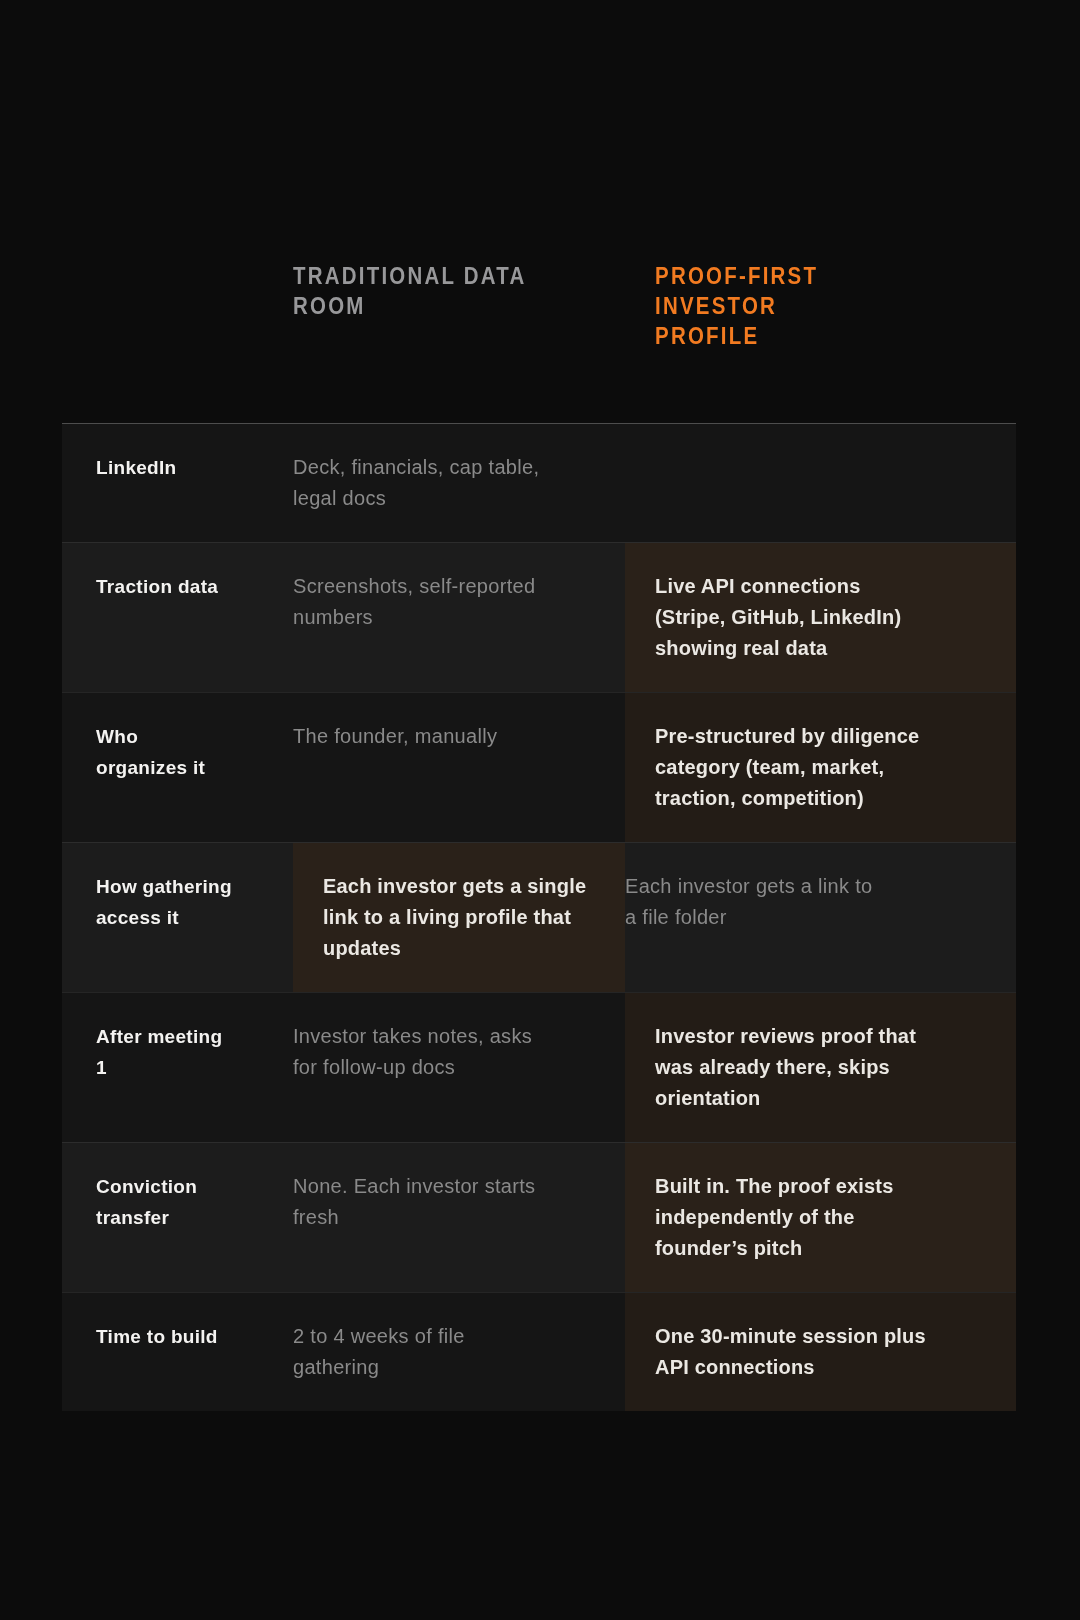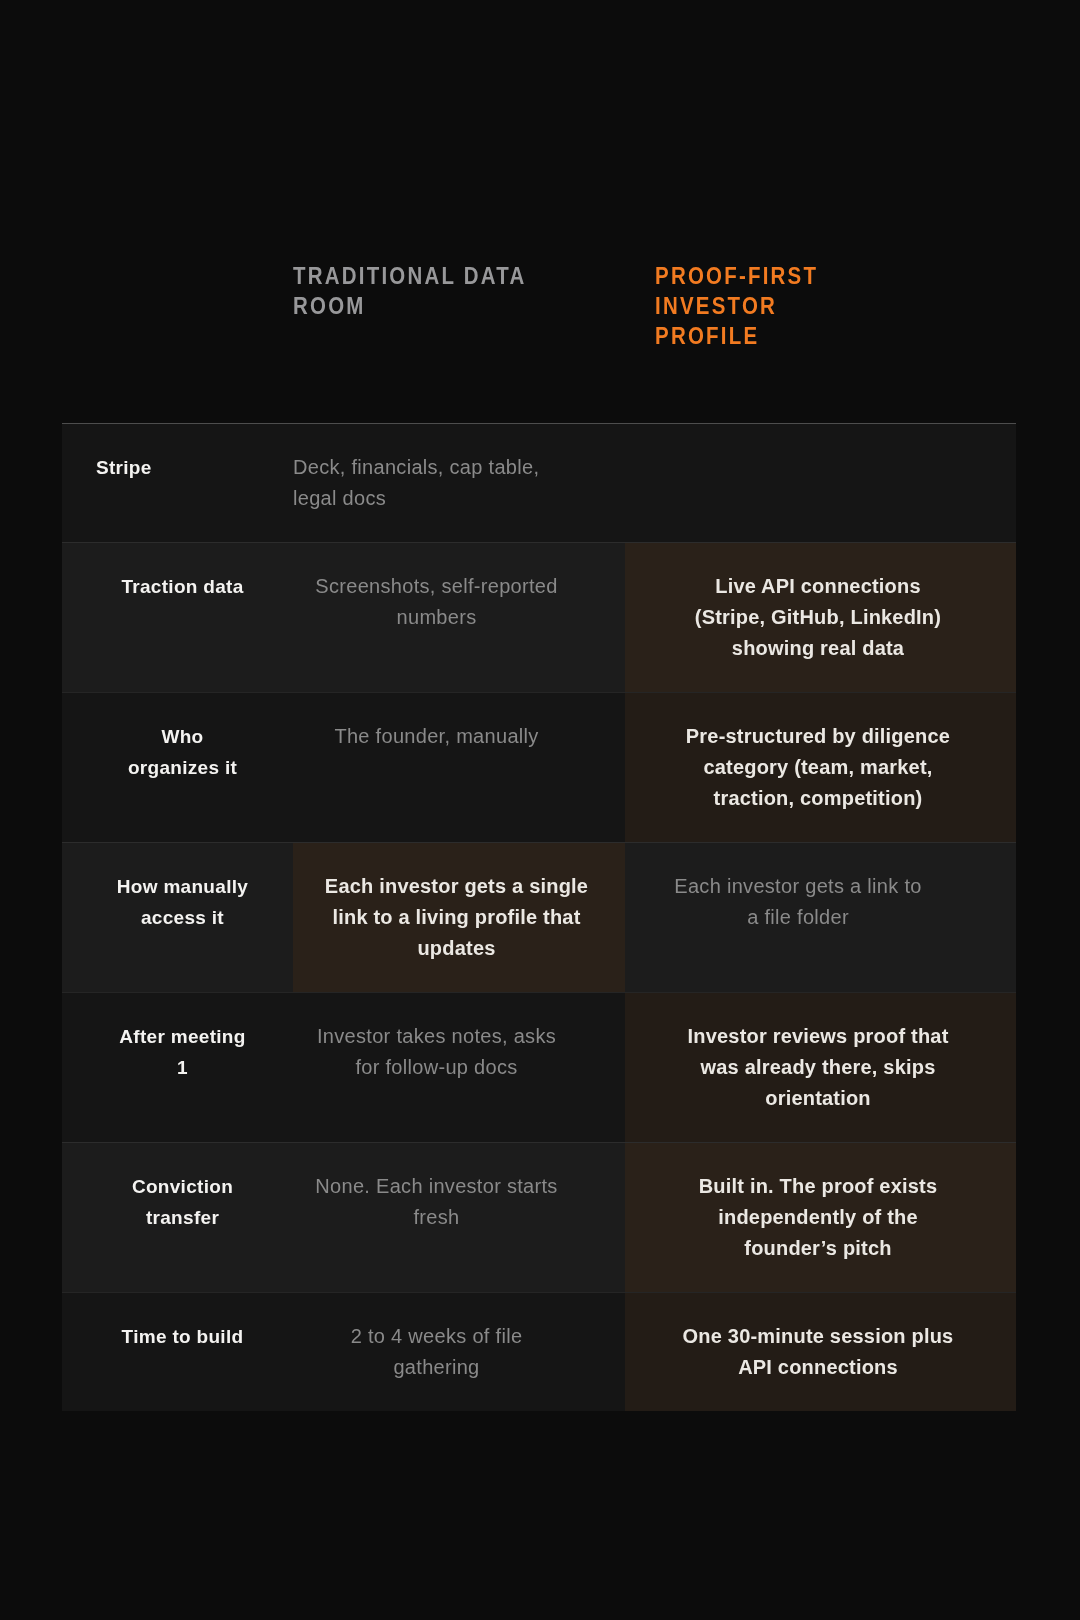--- a/index.html
+++ b/index.html
@@ -41,21 +41,21 @@
     transform: scaleX(0.89);
     transform-origin: left top;
   }
   .th-traditional { color: var(--header-gray, #98989a); }
   .th-proof       { color: var(--accent-orange, #f27b21); }
 
   .t-row {
     display: grid;
     grid-template-columns: 231px 332px 391px;
   }
-  .t-row + .t-row { border-top: 1px solid var(--divider, rgba(255,255,255,0.07)); text-align: center; }
+  .t-row + .t-row { border-top: 1px solid var(--divider, rgba(255,255,255,0.07)); }
 
   
   .table > .t-row:nth-child(even)        { background: var(--row-dark, #151515); }
   .table > .t-row:nth-child(even) .c3    { background: var(--proof-dark, #231c16); }
   .table > .t-row:nth-child(odd)         { background: var(--row-light, #1c1c1c); }
   .table > .t-row:nth-child(odd) .c3     { background: var(--proof-light, #2a2119); }
 
   .cell { padding-top: 28px; padding-bottom: 28px; }
   .c1 { padding-left: 34px; padding-right: 24px; }
   .c2 { padding-right: 45px; }
@@ -97,21 +97,21 @@
         <span class="condense">TRADITIONAL DATA
 ROOM</span>
       </div>
       <div class="cell c3 th th-proof" style="background:transparent;">
         <span class="condense">PROOF-FIRST INVESTOR
 PROFILE</span>
       </div>
     </div>
 
     <div class="t-row">
-      <div class="cell c1 label">Stripe</div>
+      <div class="cell c1 label">LinkedIn</div>
       <div class="cell c2 trad">Deck, financials, cap table,
 legal docs</div>
     </div>
 
     <div class="t-row">
       <div class="cell c1 label">Traction data</div>
       <div class="cell c2 trad">Screenshots, self-reported
 numbers</div>
       <div class="cell c3 proof">Live API connections
 (Stripe, GitHub, LinkedIn)
@@ -121,21 +121,21 @@
     <div class="t-row">
       <div class="cell c1 label">Who
 organizes it</div>
       <div class="cell c2 trad">The founder, manually</div>
       <div class="cell c3 proof">Pre-structured by diligence
 category (team, market,
 traction, competition)</div>
     </div>
 
     <div class="t-row">
-      <div class="cell c1 label">How manually
+      <div class="cell c1 label">How gathering
 access it</div>
       <div class="cell c3 proof">Each investor gets a single
 link to a living profile that
 updates</div>
       <div class="cell c2 trad">Each investor gets a link to
 a file folder</div>
     </div>
 
     <div class="t-row">
       <div class="cell c1 label">After meeting

